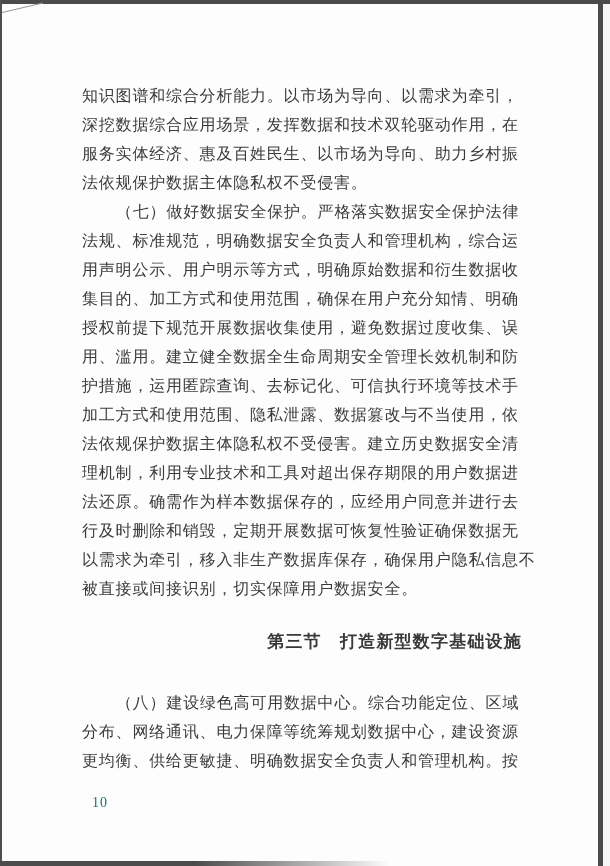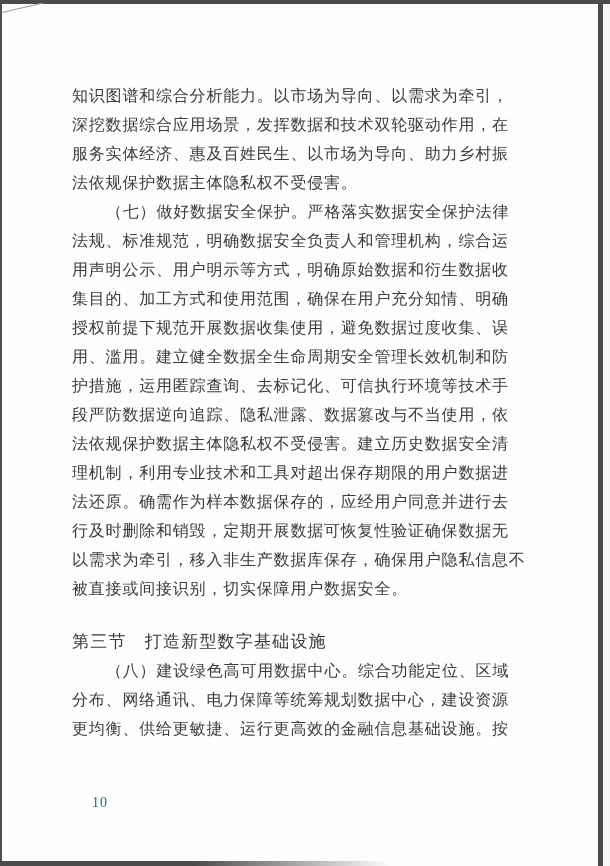--- a/index.html
+++ b/index.html
@@ -20,35 +20,35 @@
     position: absolute; left: 0; bottom: 0; height: 5px; width: 390px;
     background: linear-gradient(to right, #4b4b4b 0%, #4b4b4b 50%, rgba(75,75,75,0) 100%);
   }
   .corner-line {
     position: absolute; top: 12px; left: 2px; width: 42px; height: 1px;
     background: #9a9a9a; transform: rotate(-13deg); transform-origin: left center;
   }
   
   .doc-body {
     position: absolute;
-    left: 72px; top: 81px; width: 440px;
+    left: 82px; top: 81px; width: 440px;
     color: #3b3b3b;
     font-size: 16px;
     line-height: 29px;
     letter-spacing: 0.8px;
   }
   .paragraph { }
-  .paragraph.gap { }
+  .paragraph.gap { margin-top: 32px; }
   .line { height: 29px; white-space: nowrap; }
   .line.indent { padding-left: 34px; }
   .heading-line {
     margin-top: 24px;
     height: 29px;
-    text-align: left;
-    font-weight: normal;
+    text-align: right;
+    font-weight: bold;
     font-size: 17px;
     letter-spacing: 1.2px;
     color: #383838;
   }
   .page-number {
     position: absolute;
     left: 92px; top: 795px;
     font-size: 14px;
     letter-spacing: 1px;
     color: #0f766e;
@@ -73,30 +73,30 @@
         <div class="line">法依规保护数据主体隐私权不受侵害。</div>
       </div>
       <div class="paragraph">
         <div class="line indent">（七）做好数据安全保护。严格落实数据安全保护法律</div>
         <div class="line">法规、标准规范，明确数据安全负责人和管理机构，综合运</div>
         <div class="line">用声明公示、用户明示等方式，明确原始数据和衍生数据收</div>
         <div class="line">集目的、加工方式和使用范围，确保在用户充分知情、明确</div>
         <div class="line">授权前提下规范开展数据收集使用，避免数据过度收集、误</div>
         <div class="line">用、滥用。建立健全数据全生命周期安全管理长效机制和防</div>
         <div class="line">护措施，运用匿踪查询、去标记化、可信执行环境等技术手</div>
-        <div class="line">段严防数据逆向追踪、隐私泄露、数据篡改与不当使用，依</div>
+        <div class="line">加工方式和使用范围、隐私泄露、数据篡改与不当使用，依</div>
         <div class="line">法依规保护数据主体隐私权不受侵害。建立历史数据安全清</div>
         <div class="line">理机制，利用专业技术和工具对超出保存期限的用户数据进</div>
         <div class="line">法还原。确需作为样本数据保存的，应经用户同意并进行去</div>
         <div class="line">行及时删除和销毁，定期开展数据可恢复性验证确保数据无</div>
         <div class="line">以需求为牵引，移入非生产数据库保存，确保用户隐私信息不</div>
         <div class="line">被直接或间接识别，切实保障用户数据安全。</div>
       </div>
       <div class="heading-line">第三节　打造新型数字基础设施</div>
       <div class="paragraph gap">
         <div class="line indent">（八）建设绿色高可用数据中心。综合功能定位、区域</div>
         <div class="line">分布、网络通讯、电力保障等统筹规划数据中心，建设资源</div>
-        <div class="line">更均衡、供给更敏捷、运行更高效的金融信息基础设施。按</div>
+        <div class="line">更均衡、供给更敏捷、明确数据安全负责人和管理机构。按</div>
       </div>
     </div>
 
   <div class="page-number">10</div>
 </div>
 
 </body></html>

